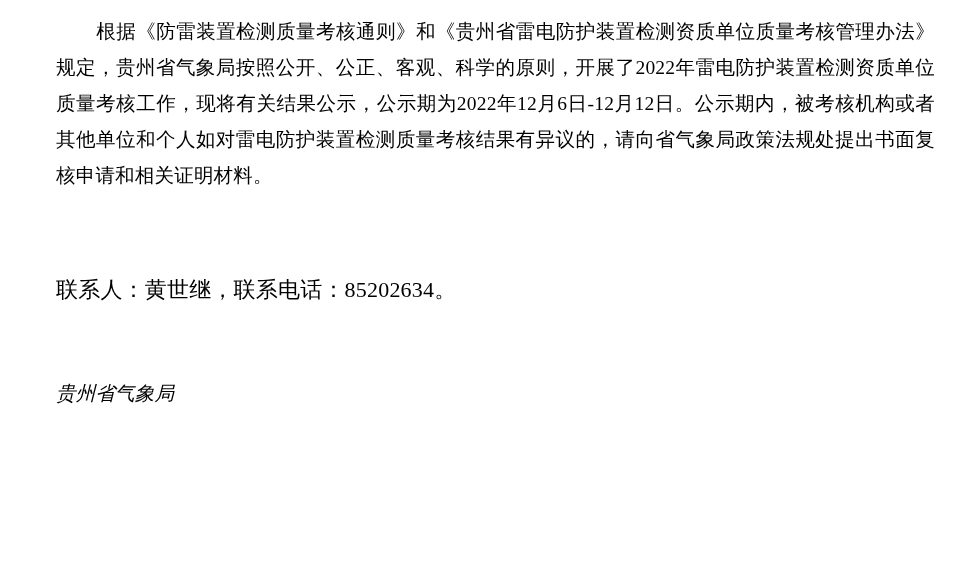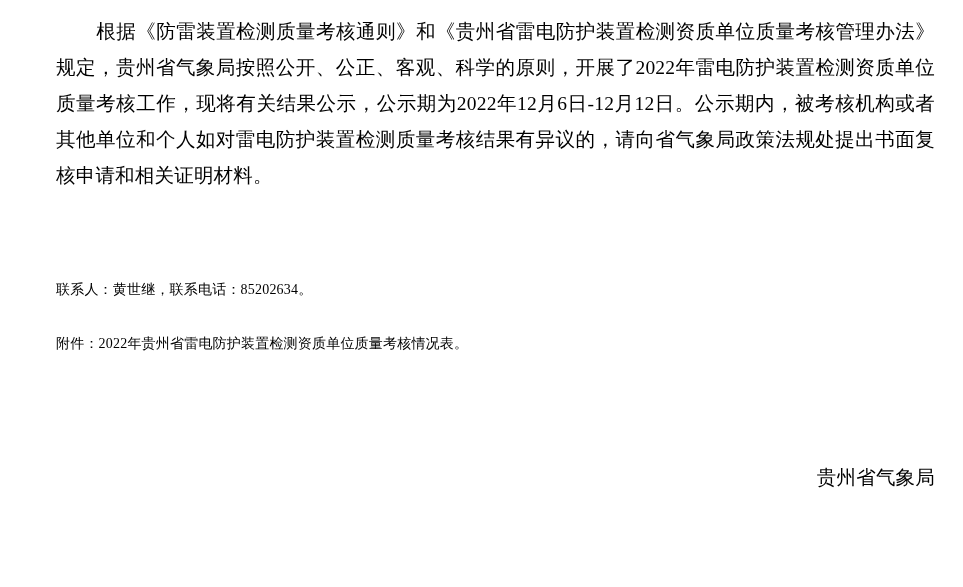--- a/index.html
+++ b/index.html
@@ -30,51 +30,51 @@
     margin: 0;
   }
   .body-para .indent {
     display: inline-block;
     width: 40px;
   }
   .contact-block {
     margin-top: 78px;
   }
   .contact-line {
-    font-size: 14px;
+    font-size: 22px;
     line-height: 36px;
     margin: 16px 0 18px 0;
     letter-spacing: 0.2px;
   }
   .contact-line:last-child {
     margin-bottom: 0;
   }
   .signature-block {
-    margin-top: 98px;
-    text-align: right;
+    margin-top: 68px;
+    text-align: left;
+    font-style: italic;
   }
   .signature-line {
     font-size: 19.5px;
     line-height: 36px;
     letter-spacing: 0.2px;
     margin: 0;
   }
   .signature-line.date {
     margin-top: 20px;
   }
 </style>
 </head>
 <body>
 
 <div class="page">
 
   <p class="body-para"><span class="indent"></span><span>根据《防雷装置检测质量考核通则》和《贵州省雷电防护装置检测资质单位质量考核管理办法》规定，贵州省气象局按照公开、公正、客观、科学的原则，开展了2022年雷电防护装置检测资质单位质量考核工作，现将有关结果公示，公示期为2022年12月6日-12月12日。公示期内，被考核机构或者其他单位和个人如对雷电防护装置检测质量考核结果有异议的，请向省气象局政策法规处提出书面复核申请和相关证明材料。</span></p>
 
   <div class="contact-block">
     <p class="contact-line">联系人：黄世继，联系电话：85202634。</p>
-    <p class="contact-line">附件：2022年贵州省雷电防护装置检测资质单位质量考核情况表。</p>
   </div>
 
   <div class="signature-block">
     <p class="signature-line">贵州省气象局</p>
   </div>
 
 </div>
 
 </body></html>

